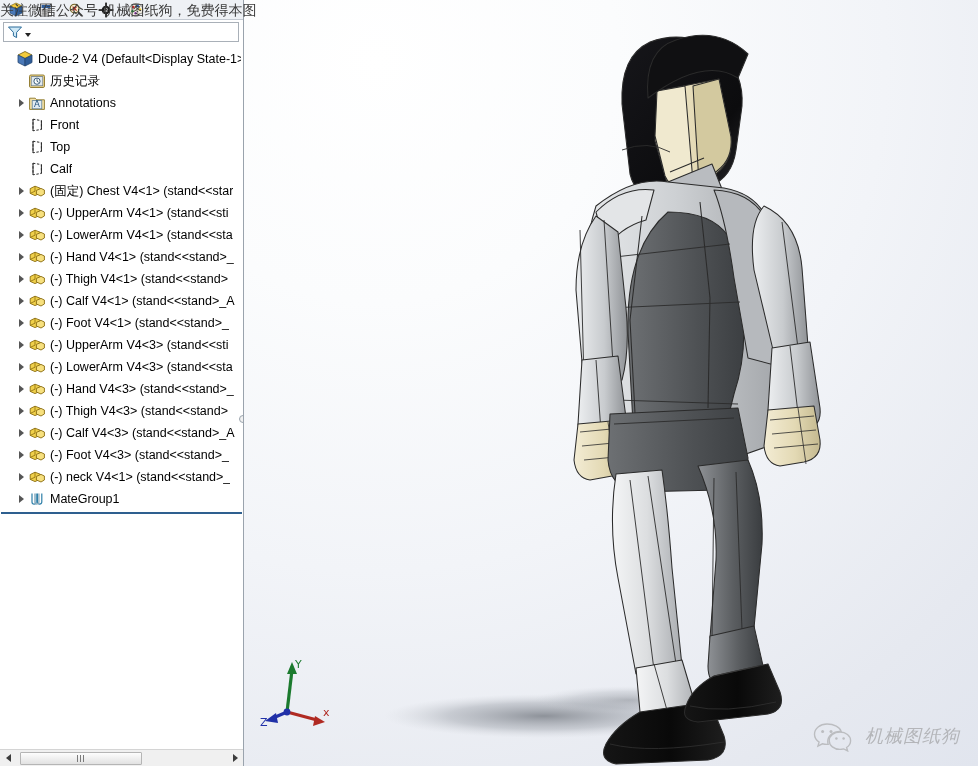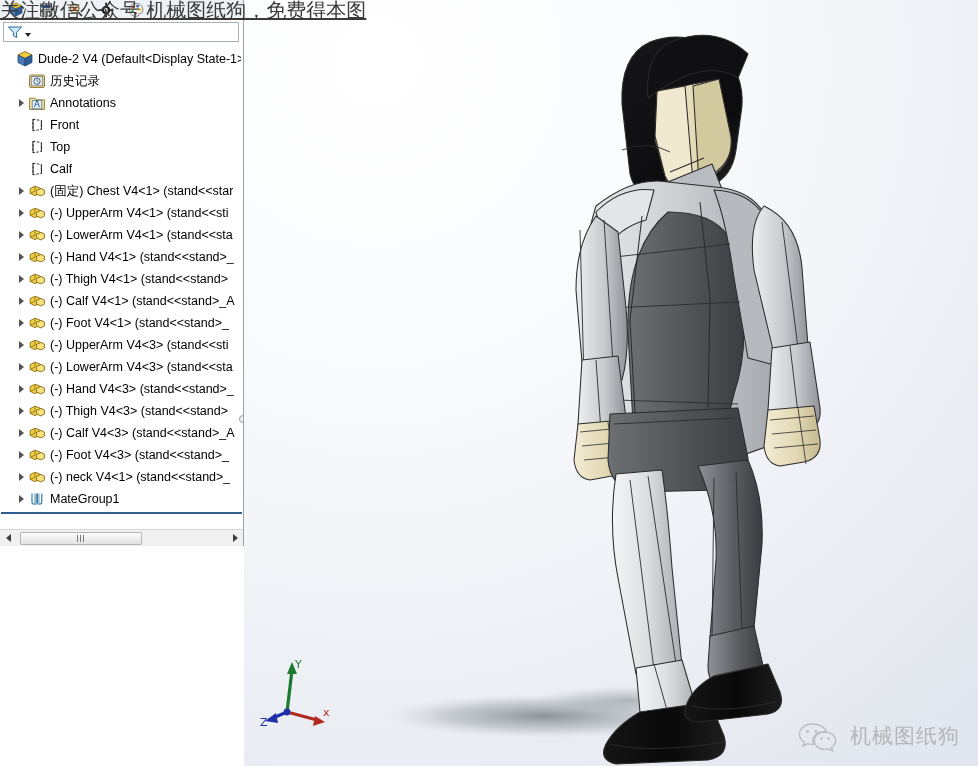--- a/index.html
+++ b/index.html
@@ -16,21 +16,21 @@
     width: 978px; height: 766px;
     display: flex;
     flex-direction: row;
     background: #ffffff;
   }
 
   
   #left-panel {
     position: relative;
     width: 244px;
-    height: 546px;
+    height: 766px;
     background: #ffffff;
     border-right: 1px solid #9aa3ad;
     display: flex;
     flex-direction: column;
     overflow: hidden;
   }
 
   
   .tab-strip {
     position: relative;
@@ -218,40 +218,40 @@
   .wm-br {
     position: absolute;
     right: 18px;
     bottom: 14px;
     display: flex;
     align-items: center;
     gap: 9px;
     opacity: .55;
   }
   .wm-br .wm-text {
-    font-size: 21px;
+    font-size: 18px;
     color: #8e8e8e;
     letter-spacing: 1px;
     font-family: "DejaVu Sans", sans-serif;
+    font-style: italic;
   }
 
   
   .wm-top {
     position: absolute;
     left: 0; top: -1px;
     width: 420px;
     height: 22px;
     line-height: 22px;
-    font-size: 20px;
+    font-size: 14px;
     color: #3a3a3a;
     font-family: "DejaVu Sans", sans-serif;
     white-space: nowrap;
     z-index: 50;
     pointer-events: none;
-    text-decoration: underline;
   }
 </style>
 </head>
 <body>
 
 <div id="app">
 
   <div id="left-panel">
 
     <div class="tab-strip">

